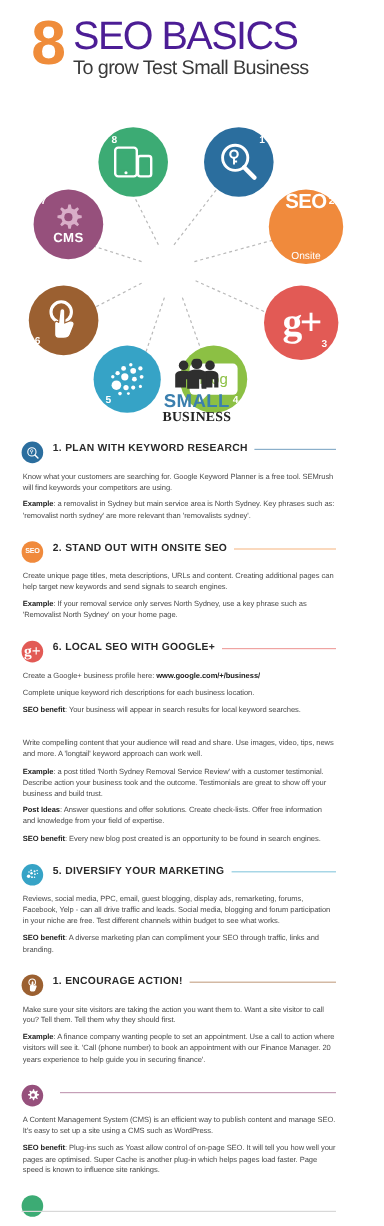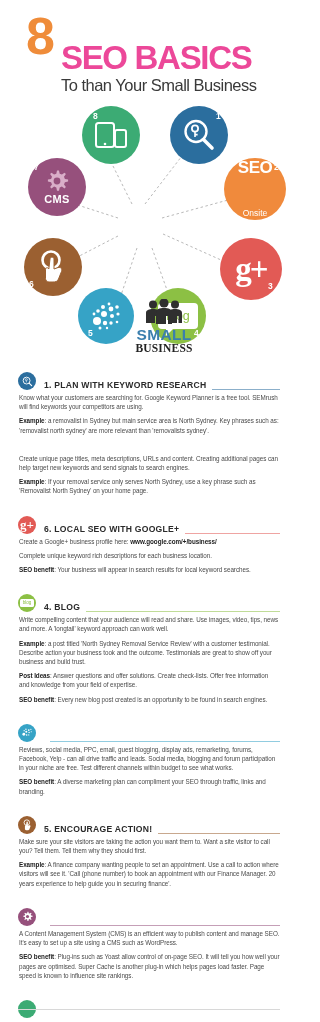--- a/index.html
+++ b/index.html
@@ -35,25 +35,24 @@
     font-weight: bold;
     color: #ef8c3a;
     font-family: "Liberation Sans", sans-serif;
     letter-spacing: -2px;
     margin-top: -2px;
   }
   .hdr-text { margin-left: 8px; }
   .hdr-title {
     font-size: 33px;
     line-height: 32px;
-    font-weight: bold;
-    color: #ec4899;
+    font-weight: normal;
+    color: #4c1d95;
     letter-spacing: -1.3px;
     font-family: "Liberation Sans", sans-serif;
-    margin-top: 28px;
   }
   .hdr-sub {
     font-size: 16.5px;
     line-height: 20px;
     color: #3a3a3a;
     letter-spacing: -0.5px;
     margin-top: 1px;
     font-family: "Liberation Sans", sans-serif;
   }
 
@@ -105,21 +104,21 @@
 
   
   .sections {
     position: absolute;
     left: 0; top: 368px;
     width: 298px;
   }
   .section { padding: 0 18px 0 18px; }
   .sec-head {
     display: flex;
-    align-items: flex-end;
+    align-items: flex-start;
     position: relative;
     height: 22px;
   }
   .sec-badge {
     width: 18px; height: 18px;
     border-radius: 50%;
     flex: 0 0 18px;
     display: flex;
     align-items: center;
     justify-content: center;
@@ -161,21 +160,21 @@
 </head>
 <body>
 
 <div id="page">
 
   <div class="header">
     <div class="hdr-row">
       <div class="big8">8</div>
       <div class="hdr-text">
         <div class="hdr-title">SEO BASICS</div>
-        <div class="hdr-sub">To than Your Small Business</div>
+        <div class="hdr-sub">To grow Test Small Business</div>
       </div>
     </div>
   </div>
 
   <div class="diagram">
     <svg class="spokes" width="298" height="262">
       <g stroke="#b9b9b9" stroke-width="1" stroke-dasharray="2.5,2.5" fill="none">
         <line x1="145" y1="108" x2="185" y2="56"></line>
         <line x1="132" y1="108" x2="106" y2="56"></line>
         <line x1="162" y1="122" x2="228" y2="104"></line>
@@ -299,20 +298,27 @@
           <div class="sec-title">1. PLAN WITH KEYWORD RESEARCH</div>
           <div class="sec-rule" style="background: rgb(43, 110, 158); opacity: 0.55;"></div>
         </div>
         <div class="sec-body">
           <p class="para">Know what your customers are searching for. Google Keyword Planner is a free tool. SEMrush will find keywords your competitors are using.</p>
           <p class="para"><b>Example</b>: a removalist in Sydney but main service area is North Sydney. Key phrases such as: 'removalist north sydney' are more relevant than 'removalists sydney'.</p>
         </div>
       </div>
       <div class="sec-gap"></div>
       <div class="section">
+        <div class="sec-head">
+          <div class="sec-badge" style="background: rgb(240, 138, 60);">
+            <span style="font-size:6px;font-weight:bold;color:#fff;letter-spacing:-0.2px;">SEO</span>
+          </div>
+          <div class="sec-title">2. STAND OUT WITH ONSITE SEO</div>
+          <div class="sec-rule" style="background: rgb(240, 138, 60); opacity: 0.55;"></div>
+        </div>
         <div class="sec-body">
           <p class="para">Create unique page titles, meta descriptions, URLs and content. Creating additional pages can help target new keywords and send signals to search engines.</p>
           <p class="para"><b>Example</b>: If your removal service only serves North Sydney, use a key phrase such as 'Removalist North Sydney' on your home page.</p>
         </div>
       </div>
       <div class="sec-gap"></div>
       <div class="section">
         <div class="sec-head">
           <div class="sec-badge" style="background: rgb(226, 90, 85);">
             <span style="font-size:13px;font-weight:bold;color:#fff;font-family:'Liberation Serif',serif;line-height:12px;">g+</span>
@@ -321,27 +327,20 @@
           <div class="sec-rule" style="background: rgb(226, 90, 85); opacity: 0.55;"></div>
         </div>
         <div class="sec-body">
           <p class="para">Create a Google+ business profile here: <b>www.google.com/+/business/</b></p>
           <p class="para">Complete unique keyword rich descriptions for each business location.</p>
           <p class="para"><b>SEO benefit</b>: Your business will appear in search results for local keyword searches.</p>
         </div>
       </div>
       <div class="sec-gap"></div>
       <div class="section">
-        <div class="sec-head">
-          <div class="sec-badge" style="background: rgb(140, 192, 68);">
-            <span style="background:#fff;color:#8cc044;font-size:4.6px;padding:1.6px 2.4px;border-radius:1.6px;line-height:1;">blog</span>
-          </div>
-          <div class="sec-title">4. BLOG</div>
-          <div class="sec-rule" style="background: rgb(140, 192, 68); opacity: 0.55;"></div>
-        </div>
         <div class="sec-body">
           <p class="para">Write compelling content that your audience will read and share. Use images, video, tips, news and more. A 'longtail' keyword approach can work well.</p>
           <p class="para"><b>Example</b>: a post titled 'North Sydney Removal Service Review' with a customer testimonial. Describe action your business took and the outcome. Testimonials are great to show off your business and build trust.</p>
           <p class="para"><b>Post Ideas</b>: Answer questions and offer solutions. Create check-lists. Offer free information and knowledge from your field of expertise.</p>
           <p class="para"><b>SEO benefit</b>: Every new blog post created is an opportunity to be found in search engines.</p>
         </div>
       </div>
       <div class="sec-gap"></div>
       <div class="section">
         <div class="sec-head">
@@ -354,37 +353,38 @@
                 <circle cx="28" cy="6" r="1.8"></circle>
                 <circle cx="23" cy="15" r="2"></circle>
                 <circle cx="29" cy="13" r="1.6"></circle>
                 <circle cx="16" cy="22" r="2.2"></circle>
                 <circle cx="22" cy="22" r="1.7"></circle>
                 <circle cx="14" cy="6" r="2"></circle>
                 <circle cx="9" cy="10" r="1.8"></circle>
               </g>
             </svg>
           </div>
+          <div class="sec-title">5. DIVERSIFY YOUR MARKETING</div>
           <div class="sec-rule" style="background: rgb(54, 163, 198); opacity: 0.55;"></div>
         </div>
         <div class="sec-body">
           <p class="para">Reviews, social media, PPC, email, guest blogging, display ads, remarketing, forums, Facebook, Yelp - can all drive traffic and leads. Social media, blogging and forum participation in your niche are free. Test different channels within budget to see what works.</p>
           <p class="para"><b>SEO benefit</b>: A diverse marketing plan can compliment your SEO through traffic, links and branding.</p>
         </div>
       </div>
       <div class="sec-gap"></div>
       <div class="section">
         <div class="sec-head">
           <div class="sec-badge" style="background: rgb(155, 96, 49);">
             <svg width="11" height="12" viewBox="0 0 32 34">
               <circle cx="14" cy="10" r="8" fill="none" stroke="#fff" stroke-width="2.6"></circle>
               <path d="M13 9 C13 6.5 17 6.5 17 9 L17 19 L21 17.5 C24 16.8 25.5 19 24.5 21.5 L21.5 29 C20.5 31.5 18.5 32 16 32 L12 32 C10 32 8.5 30.5 8.5 28.5 L8.5 19.5 C8.5 17.5 11 17 11.8 19 Z" fill="#fff"></path>
             </svg>
           </div>
-          <div class="sec-title">5. ENCOURAGE ACTION!</div>
+          <div class="sec-title">1. ENCOURAGE ACTION!</div>
           <div class="sec-rule" style="background: rgb(155, 96, 49); opacity: 0.55;"></div>
         </div>
         <div class="sec-body">
           <p class="para">Make sure your site visitors are taking the action you want them to. Want a site visitor to call you? Tell them. Tell them why they should first.</p>
           <p class="para"><b>Example</b>: A finance company wanting people to set an appointment. Use a call to action where visitors will see it. 'Call (phone number) to book an appointment with our Finance Manager. 20 years experience to help guide you in securing finance'.</p>
         </div>
       </div>
       <div class="sec-gap"></div>
       <div class="section">
         <div class="sec-head">

